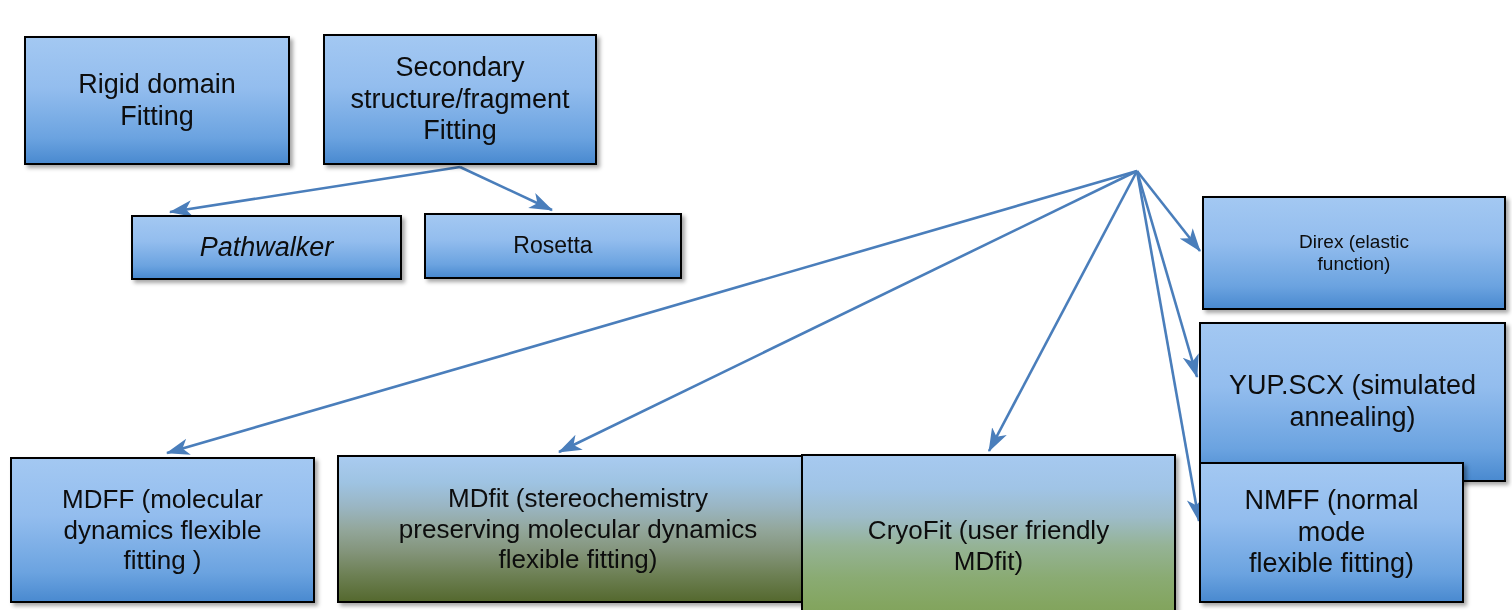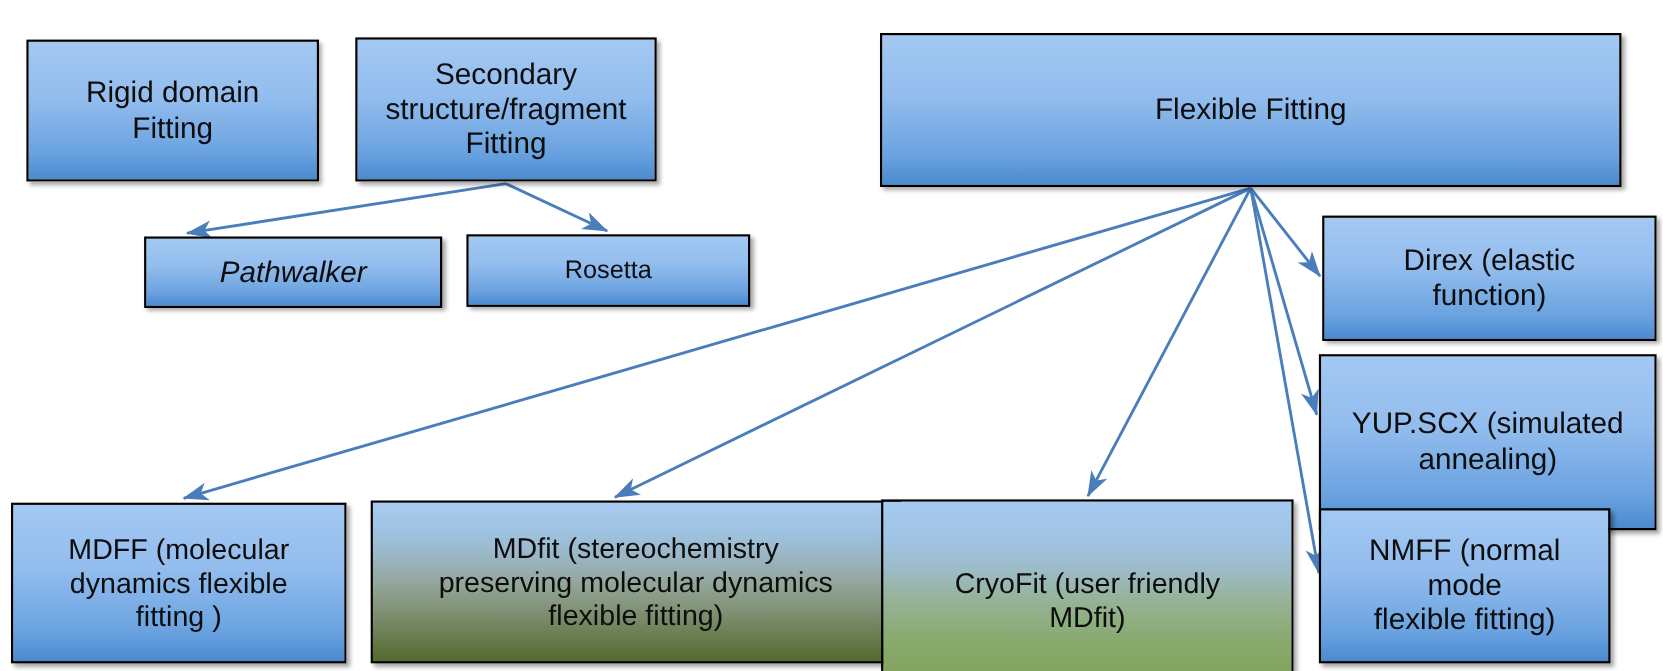--- a/index.html
+++ b/index.html
@@ -79,21 +79,21 @@
   }
 
   
   #node-rigid-domain      { left: 24px;   top: 36px;  width: 266px; height: 129px; font-size: 27px; }
   #node-secondary         { left: 323px;  top: 34px;  width: 274px; height: 131px; font-size: 27px; }
   #node-flexible-fitting  { left: 800px;  top: 30px;  width: 674px; height: 140px; font-size: 27px; }
 
   #node-pathwalker        { left: 131px;  top: 215px; width: 271px; height: 65px;  font-size: 27px; font-style: italic; }
   #node-rosetta           { left: 424px;  top: 213px; width: 258px; height: 66px;  font-size: 23px; }
 
-  #node-direx             { left: 1202px; top: 196px; width: 304px; height: 114px; font-size: 27px; }
+  #node-direx             { left: 1202px; top: 196px; width: 304px; height: 114px; font-size: 19px; }
   #node-yupscx            { left: 1199px; top: 322px; width: 307px; height: 160px; font-size: 27px; }
   #node-nmff             { left: 1199px; top: 462px; width: 265px; height: 141px; font-size: 27px; }
 
   #node-mdff              { left: 10px;   top: 457px; width: 305px; height: 146px; font-size: 26px; }
   #node-mdfit             { left: 337px;  top: 455px; width: 482px; height: 148px; font-size: 26px; }
   #node-cryofit           { left: 801px;  top: 454px; width: 375px; height: 183px; font-size: 26px; }
 </style>
 </head>
 <body>
 
@@ -123,23 +123,20 @@
     <span class="node-label" style="white-space: pre-line;">Rigid domain
 Fitting</span>
   </div>
 
   <div class="node" id="node-secondary">
     <span class="node-label" style="white-space: pre-line;">Secondary
 structure/fragment
 Fitting</span>
   </div>
 
-  <div class="node" id="node-flexible-fitting">
-    <span class="node-label">Flexible Fitting</span>
-  </div>
 
   <div class="node" id="node-pathwalker">
     <span class="node-label">Pathwalker</span>
   </div>
 
   <div class="node" id="node-rosetta">
     <span class="node-label">Rosetta</span>
   </div>
 
   <div class="node" id="node-direx">

